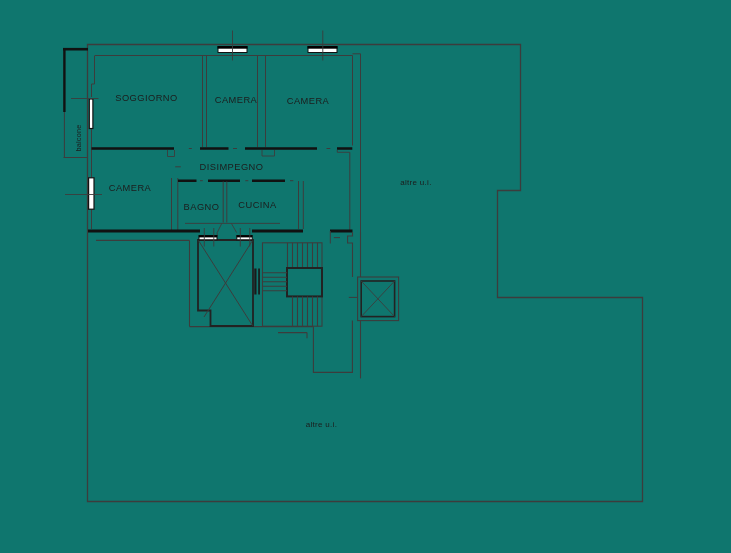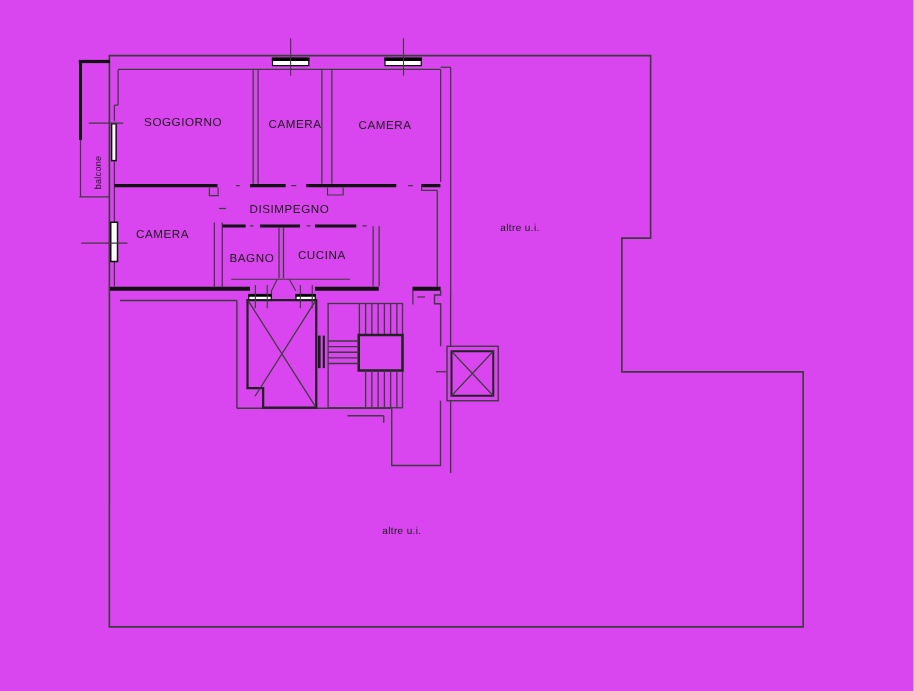--- a/index.html
+++ b/index.html
@@ -1,16 +1,16 @@
 <!DOCTYPE html>
 <html><head>
 <meta charset="utf-8">
 <style>
   html,body{margin:0;padding:0;background:#ffffff;}
-  .plan-canvas{position:relative;width:731px;height:553px;background:#d946ef;overflow:hidden;
+  .plan-canvas{position:relative;width:731px;height:553px;background:#0f766e;overflow:hidden;
     font-family:"Liberation Sans", sans-serif;}
   svg{display:block;}
   text{fill:#1c1c1c;font-family:"Liberation Sans", sans-serif;letter-spacing:0.45px;}
   .room-lbl{font-size:9.3px;}
   .small-lbl{font-size:8px;letter-spacing:0.3px;}
   .balc-lbl{font-size:7.3px;letter-spacing:0.2px;}
 </style>
 </head>
 <body>
 

